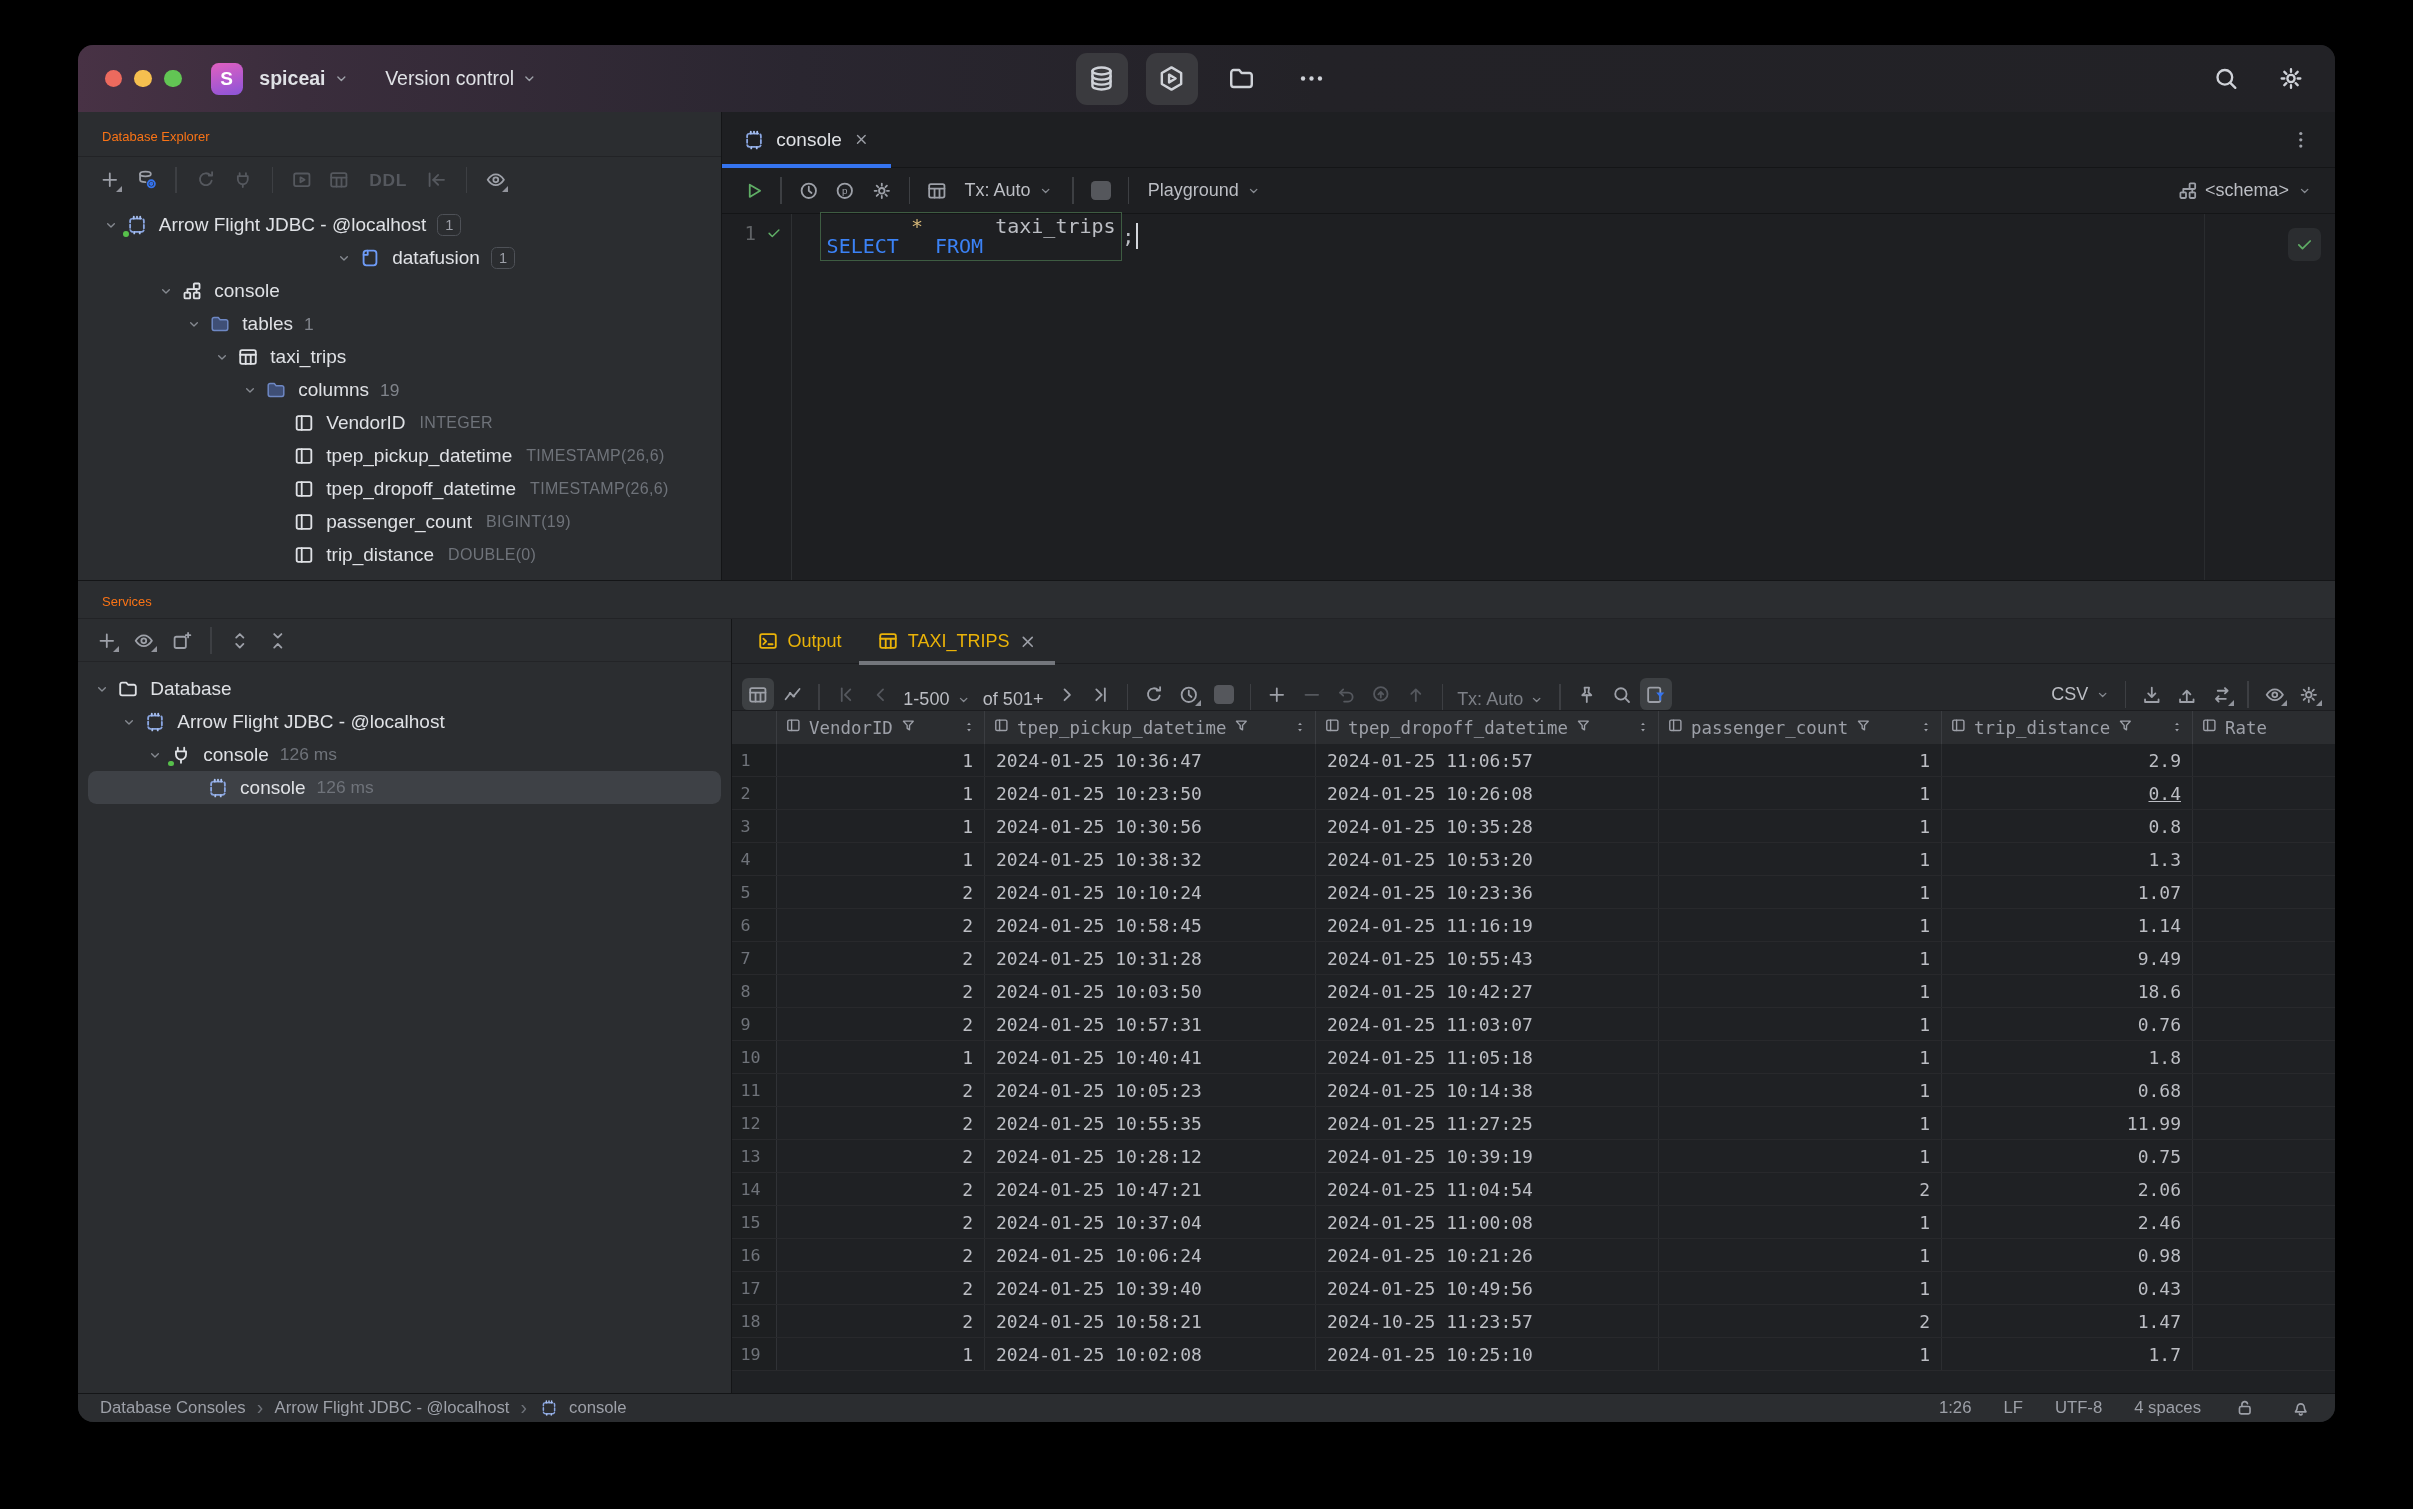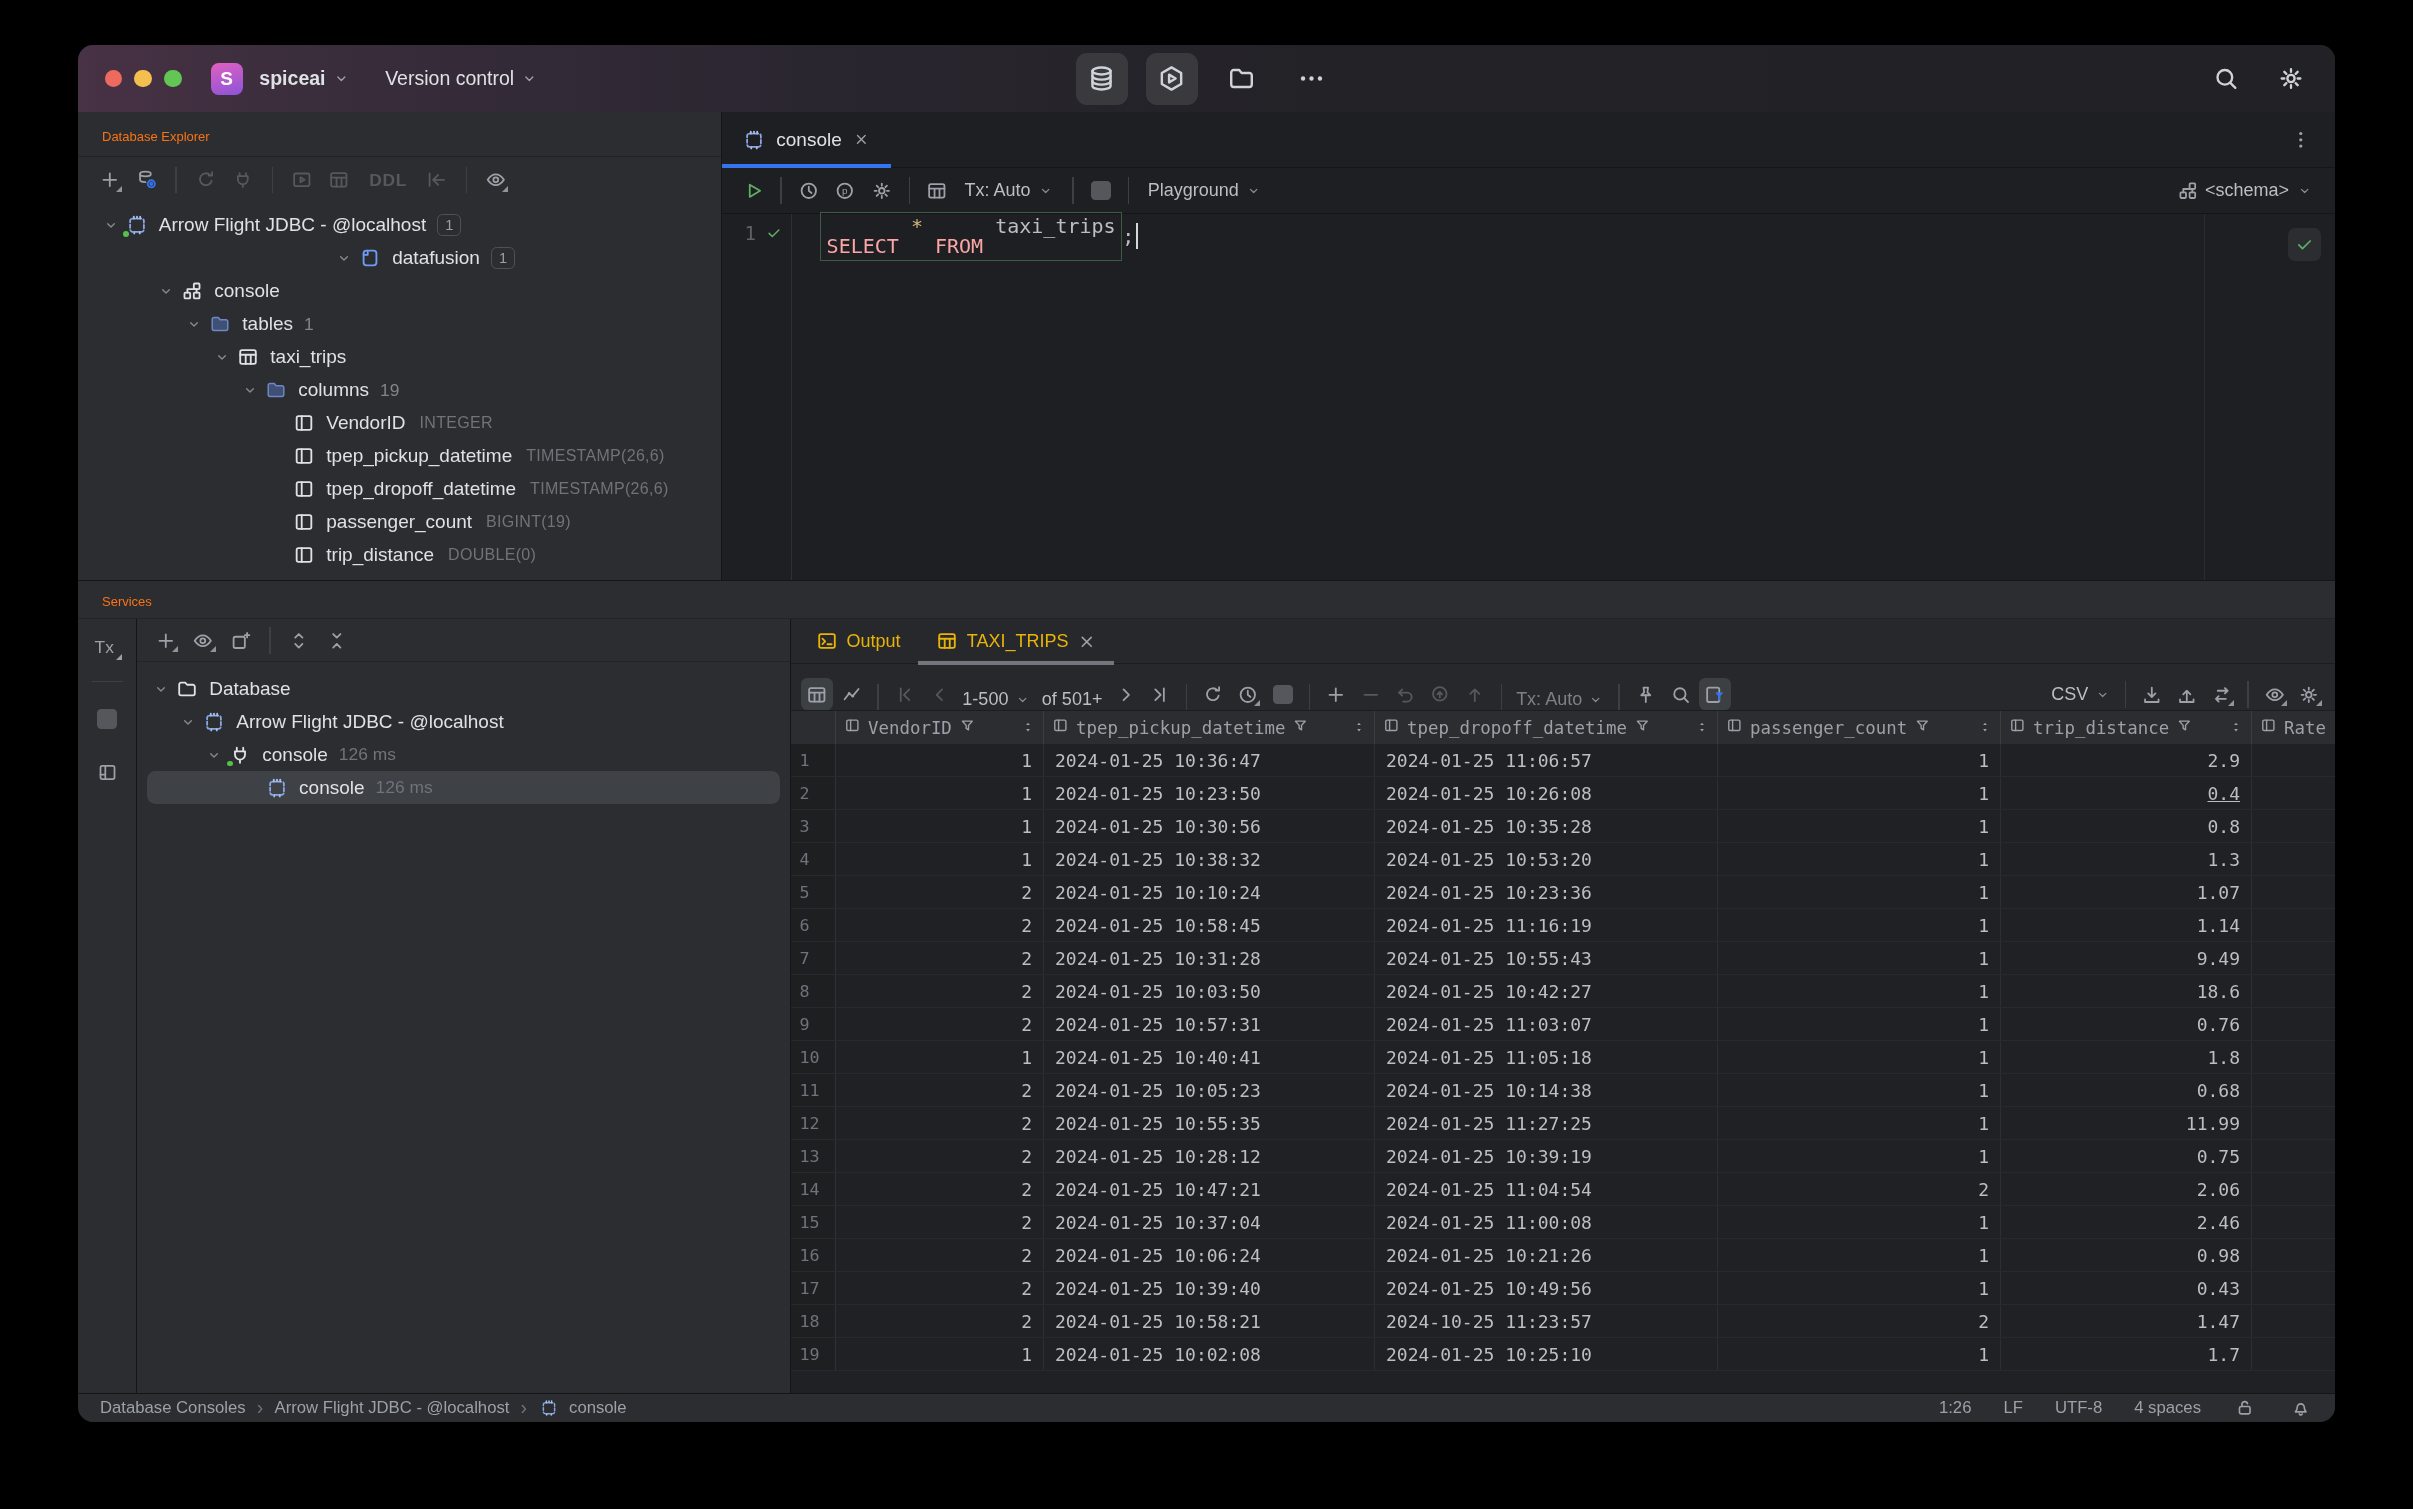--- a/index.html
+++ b/index.html
@@ -74,21 +74,21 @@
   .stop-sq{width:19.5px;height:19.5px;border-radius:4.2px;background:#55575c;}
   .etool-right{margin-left:auto;display:flex;align-items:center;}
 
   .econtent{flex:1;position:relative;display:flex;font-family:"DejaVu Sans Mono",monospace;min-height:0;}
   .gutter{flex:0 0 70px;border-right:1.4px solid #2e3033;display:flex;justify-content:flex-end;align-items:flex-start;gap:7px;padding:8.4px 7px 0 0;color:#606366;font-size:19px;}
   .gutter .ic{width:21px;height:21px;}
   .gutter .ic svg{width:18px;height:18px;}
   .codearea{flex:1;position:relative;padding:4.2px 0 0 28px;}
   .codeline{display:flex;align-items:center;height:36px;font-size:20px;color:#bcbec4;white-space:pre;}
   .stmtbox{display:flex;border:1.4px solid #3e5c42;padding:1.4px 5.6px;white-space:pre;}
-  .kw{color:#fca5a5;margin-top:20px;} .star{color:#d5b778;}
+  .kw{color:#3b82f6;margin-top:20px;} .star{color:#d5b778;}
   .cursor{width:2.1px;height:26.5px;background:#d4d7dc;margin-left:2.1px;}
   .margin-guide{position:absolute;top:0;bottom:0;left:1412px;width:1.4px;background:#2a2c2f;}
   .inspect{position:absolute;right:14px;top:14px;width:33px;height:33px;border-radius:7px;background:#2b2d30;display:flex;align-items:center;justify-content:center;}
   .inspect svg{width:21px;height:21px;}
 
   
   .services{flex:1;display:flex;flex-direction:column;background:#2b2d30;min-height:0;}
   .services .panel-title{padding:12.5px 24px 9.8px;}
   .sbody{flex:1;display:flex;min-height:0;}
   .lstrip{flex:0 0 59px;border-right:1.4px solid #141517;display:flex;flex-direction:column;align-items:center;padding-top:16.7px;gap:21px;color:#9da0a8;}
@@ -538,33 +538,20 @@
               </span>
             </div>
         </div>
       </div>
     </div>
   </div>
 
   <div class="services">
     <div class="panel-title">Services</div>
     <div class="sbody">
-      <div class="lstrip">
-        <span class="tx-ic">Tx</span>
-        <span class="hdiv"></span>
-        <span class="ic">
-            <span class="sq"></span>
-          </span>
-        <span class="ic">
-            <svg viewBox="0 0 24 24" fill="none" stroke="currentColor" stroke-width="2" stroke-linecap="round" stroke-linejoin="round">
-              <rect x="4" y="4.5" width="16" height="15" rx="2"></rect>
-              <path d="M9.5 4.5v15M4 14.5h5.5"></path>
-            </svg>
-          </span>
-      </div>
       <div class="smain">
         <div class="stoolbar">
           <span class="ic menu">
               <svg viewBox="0 0 24 24" fill="none" stroke="currentColor" stroke-width="2" stroke-linecap="round" stroke-linejoin="round">
                 <path d="M12 5v14M5 12h14"></path>
               </svg>
             </span>
           <span class="ic menu">
               <svg viewBox="0 0 24 24" fill="none" stroke="currentColor" stroke-width="2" stroke-linecap="round" stroke-linejoin="round">
                 <path d="M3 12c2.6-4 6-6 9-6s6.4 2 9 6c-2.6 4-6 6-9 6s-6.4-2-9-6z"></path>

